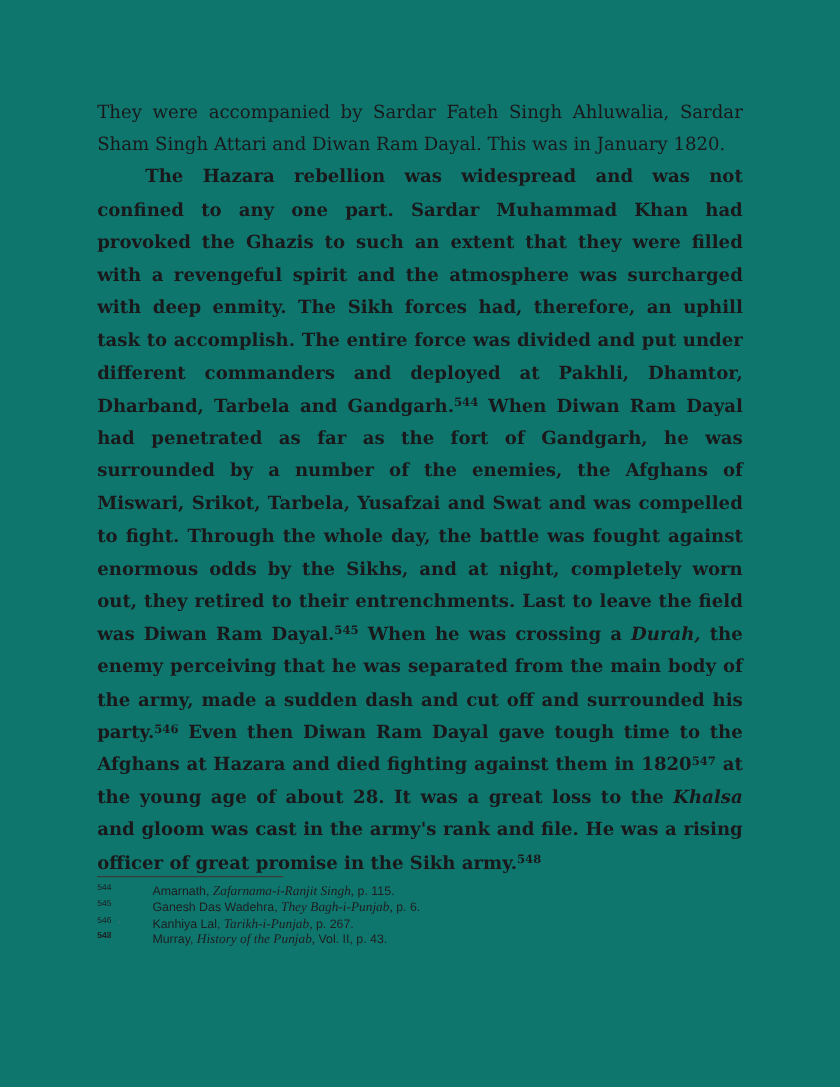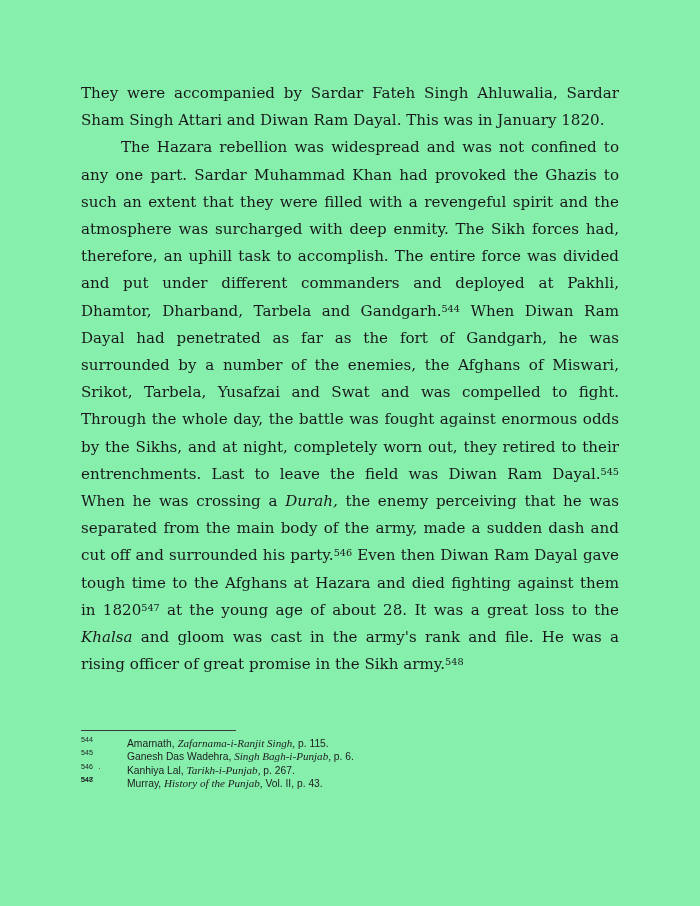--- a/index.html
+++ b/index.html
@@ -4,21 +4,21 @@
 <style>
   html, body {
     margin: 0;
     padding: 0;
     background: #ffffff;
   }
   .page {
     position: relative;
     width: 700px;
     height: 906px;
-    background: #86efac;
+    background: #0f766e;
     overflow: hidden;
     box-sizing: border-box;
   }
   .body-block {
     position: absolute;
     left: 81px;
     top: 80px;
     width: 538px;
   }
   .para {
@@ -29,20 +29,21 @@
     text-align: justify;
     text-justify: inter-word;
     margin: 0;
     -webkit-font-smoothing: antialiased;
   }
   .para + .para {
     margin-top: 0;
   }
   .indent {
     text-indent: 40px;
+    font-weight: bold;
   }
   .para i, .fn i {
     font-style: italic;
   }
   .para sup {
     font-size: 0.64em;
     line-height: 0;
     vertical-align: 0.46em;
     font-family: "DejaVu Serif", serif;
   }
@@ -101,20 +102,20 @@
 
   <div class="body-block" id="body-block">
       <p class="para">They were accompanied by Sardar Fateh Singh Ahluwalia, Sardar Sham Singh Attari and Diwan Ram Dayal. This was in January 1820.</p>
       <p class="para indent">The Hazara rebellion was widespread and was not confined to any one part. Sardar Muhammad Khan had provoked the Ghazis to such an extent that they were filled with a revengeful spirit and the atmosphere was surcharged with deep enmity. The Sikh forces had, therefore, an uphill task to accomplish. The entire force was divided and put under different commanders and deployed at Pakhli, Dhamtor, Dharband, Tarbela and Gandgarh.<sup>544</sup> When Diwan Ram Dayal had penetrated as far as the fort of Gandgarh, he was surrounded by a number of the enemies, the Afghans of Miswari, Srikot, Tarbela, Yusafzai and Swat and was compelled to fight. Through the whole day, the battle was fought against enormous odds by the Sikhs, and at night, completely worn out, they retired to their entrenchments. Last to leave the field was Diwan Ram Dayal.<sup>545</sup> When he was crossing a <i>Durah,</i> the enemy perceiving that he was separated from the main body of the army, made a sudden dash and cut off and surrounded his party.<sup>546</sup> Even then Diwan Ram Dayal gave tough time to the Afghans at Hazara and died fighting against them in 1820<sup>547</sup> at the young age of about 28. It was a great loss to the <i>Khalsa</i> and gloom was cast in the army's rank and file. He was a rising officer of great promise in the Sikh army.<sup>548</sup></p>
     </div>
 
   <div class="footnotes">
     <div class="fn-rule" style="width: 155px;"></div>
     <div id="footnote-list">
         <p class="fn"><span class="fn-mark">544</span><span>Amarnath, <i>Zafarnama-i-Ranjit Singh,</i> p. 115.</span></p>
-        <p class="fn"><span class="fn-mark">545</span><span>Ganesh Das Wadehra, <i>Singh Bagh-i-Punjab,</i> p. 6.</span></p>
+        <p class="fn"><span class="fn-mark">545</span><span>Ganesh Das Wadehra, <i>They Bagh-i-Punjab,</i> p. 6.</span></p>
         <p class="fn"><span class="fn-mark">546</span><span class="dot-artifact"></span><span>Kanhiya Lal, <i>Tarikh-i-Punjab,</i> p. 267.</span></p>
         <p class="fn"><span class="fn-mark">547</span></p>
         <p class="fn"><span class="fn-mark">548</span><span>Murray, <i>History of the Punjab,</i> Vol. II, p. 43.</span></p>
       </div>
   </div>
 
 </div>
 
 </body></html>

